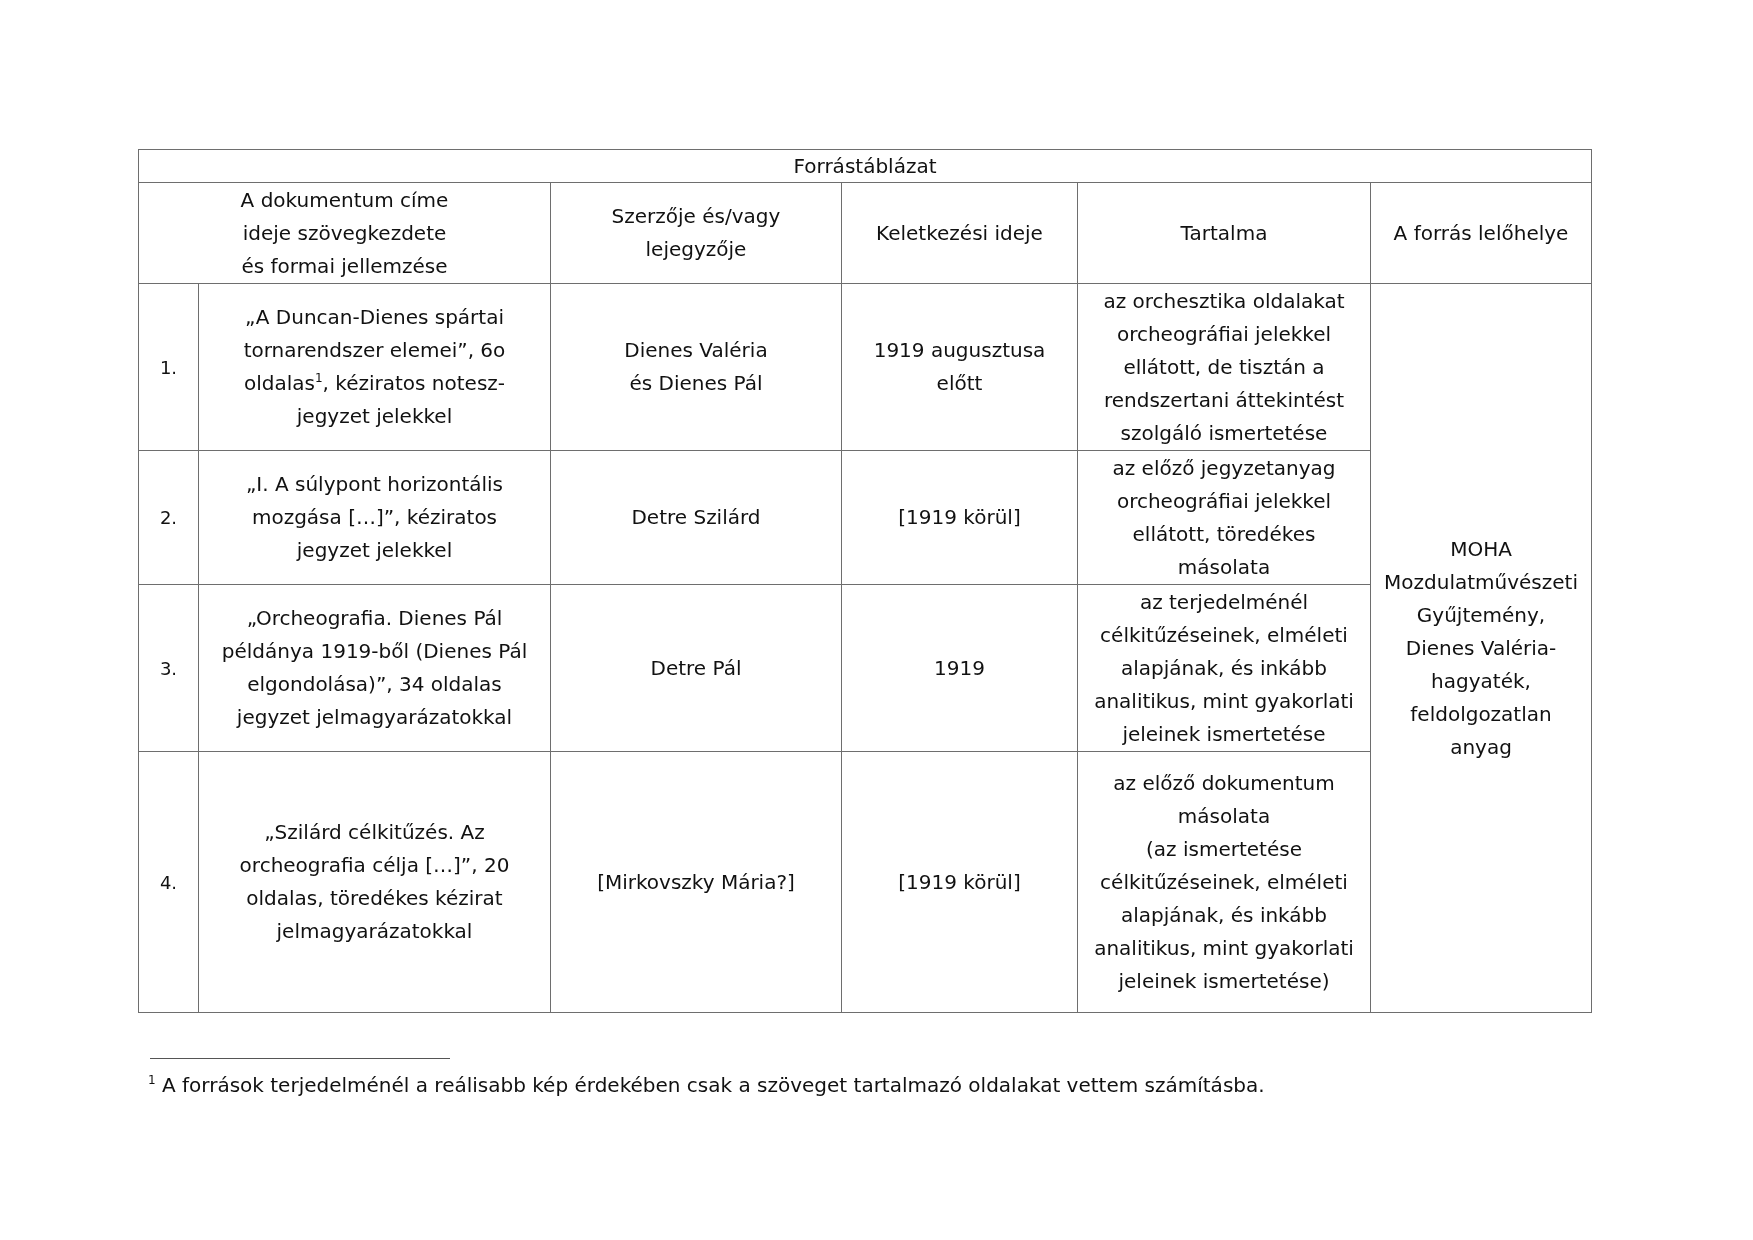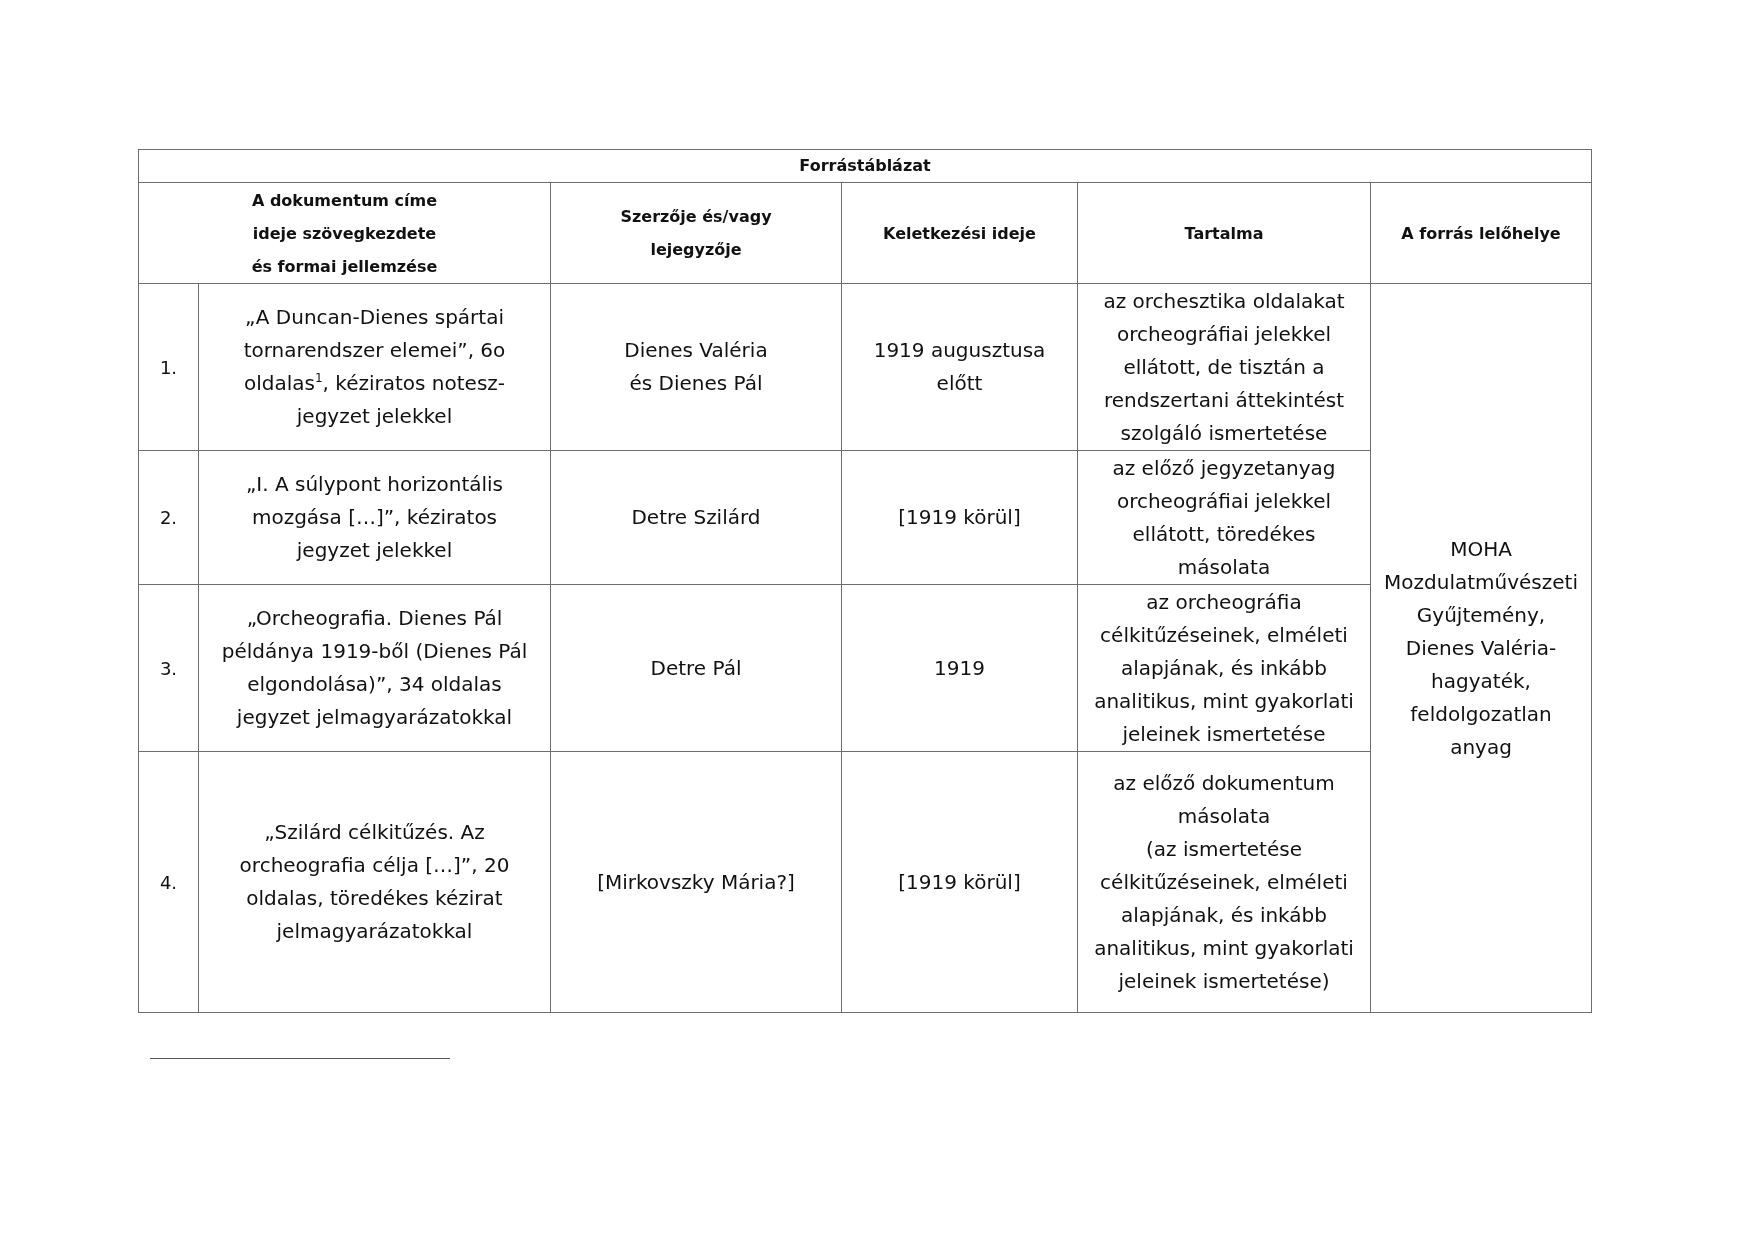--- a/index.html
+++ b/index.html
@@ -16,21 +16,21 @@
     table-layout: fixed;
     font-size: 20px;
     line-height: 33px;
   }
   table.src td, table.src th {
     border: 1.5px solid #6e6e6e;
     text-align: center;
     vertical-align: middle;
     padding: 0 6px;
   }
-  table.src th { font-weight: bold; font-size: 16px; }
+  table.src th { font-weight: normal; font-size: 20px; }
   .title-row th { height: 32px; line-height: 30px; }
   .header-row th { height: 100px; line-height: 33px; }
   .r1 td { height: 166px; }
   .r2 td { height: 133px; }
   .r3 td { height: 166px; }
   .r4 td { height: 260px; }
   td.num { text-align: center; padding: 0; font-size: 18px; }
   td.content { padding: 0 4px; }
   .line { display: block; white-space: nowrap; }
   sup { font-size: 12px; line-height: 0; vertical-align: super; }
@@ -145,21 +145,21 @@
         <span class="line">elgondolása)”, 34 oldalas</span>
         <span class="line">jegyzet jelmagyarázatokkal</span>
       </td>
       <td>
         <span class="line">Detre Pál</span>
       </td>
       <td>
         <span class="line">1919</span>
       </td>
       <td class="content">
-        <span class="line">az orcheográfia</span>
+        <span class="line">az terjedelménél</span>
         <span class="line">célkitűzéseinek, elméleti</span>
         <span class="line">alapjának, és inkább</span>
         <span class="line">analitikus, mint gyakorlati</span>
         <span class="line">jeleinek ismertetése</span>
       </td>
     </tr>
 
     <tr class="r4">
       <td class="num">4.</td>
       <td>
@@ -181,13 +181,14 @@
         <span class="line">célkitűzéseinek, elméleti</span>
         <span class="line">alapjának, és inkább</span>
         <span class="line">analitikus, mint gyakorlati</span>
         <span class="line">jeleinek ismertetése)</span>
       </td>
     </tr>
   </tbody>
     </table>
 
   <div class="fn-rule"></div>
+  <div class="footnote"><sup>1</sup><span> A források terjedelménél a reálisabb kép érdekében csak a szöveget tartalmazó oldalakat vettem számításba.</span></div>
 </div>
 
 </body></html>

